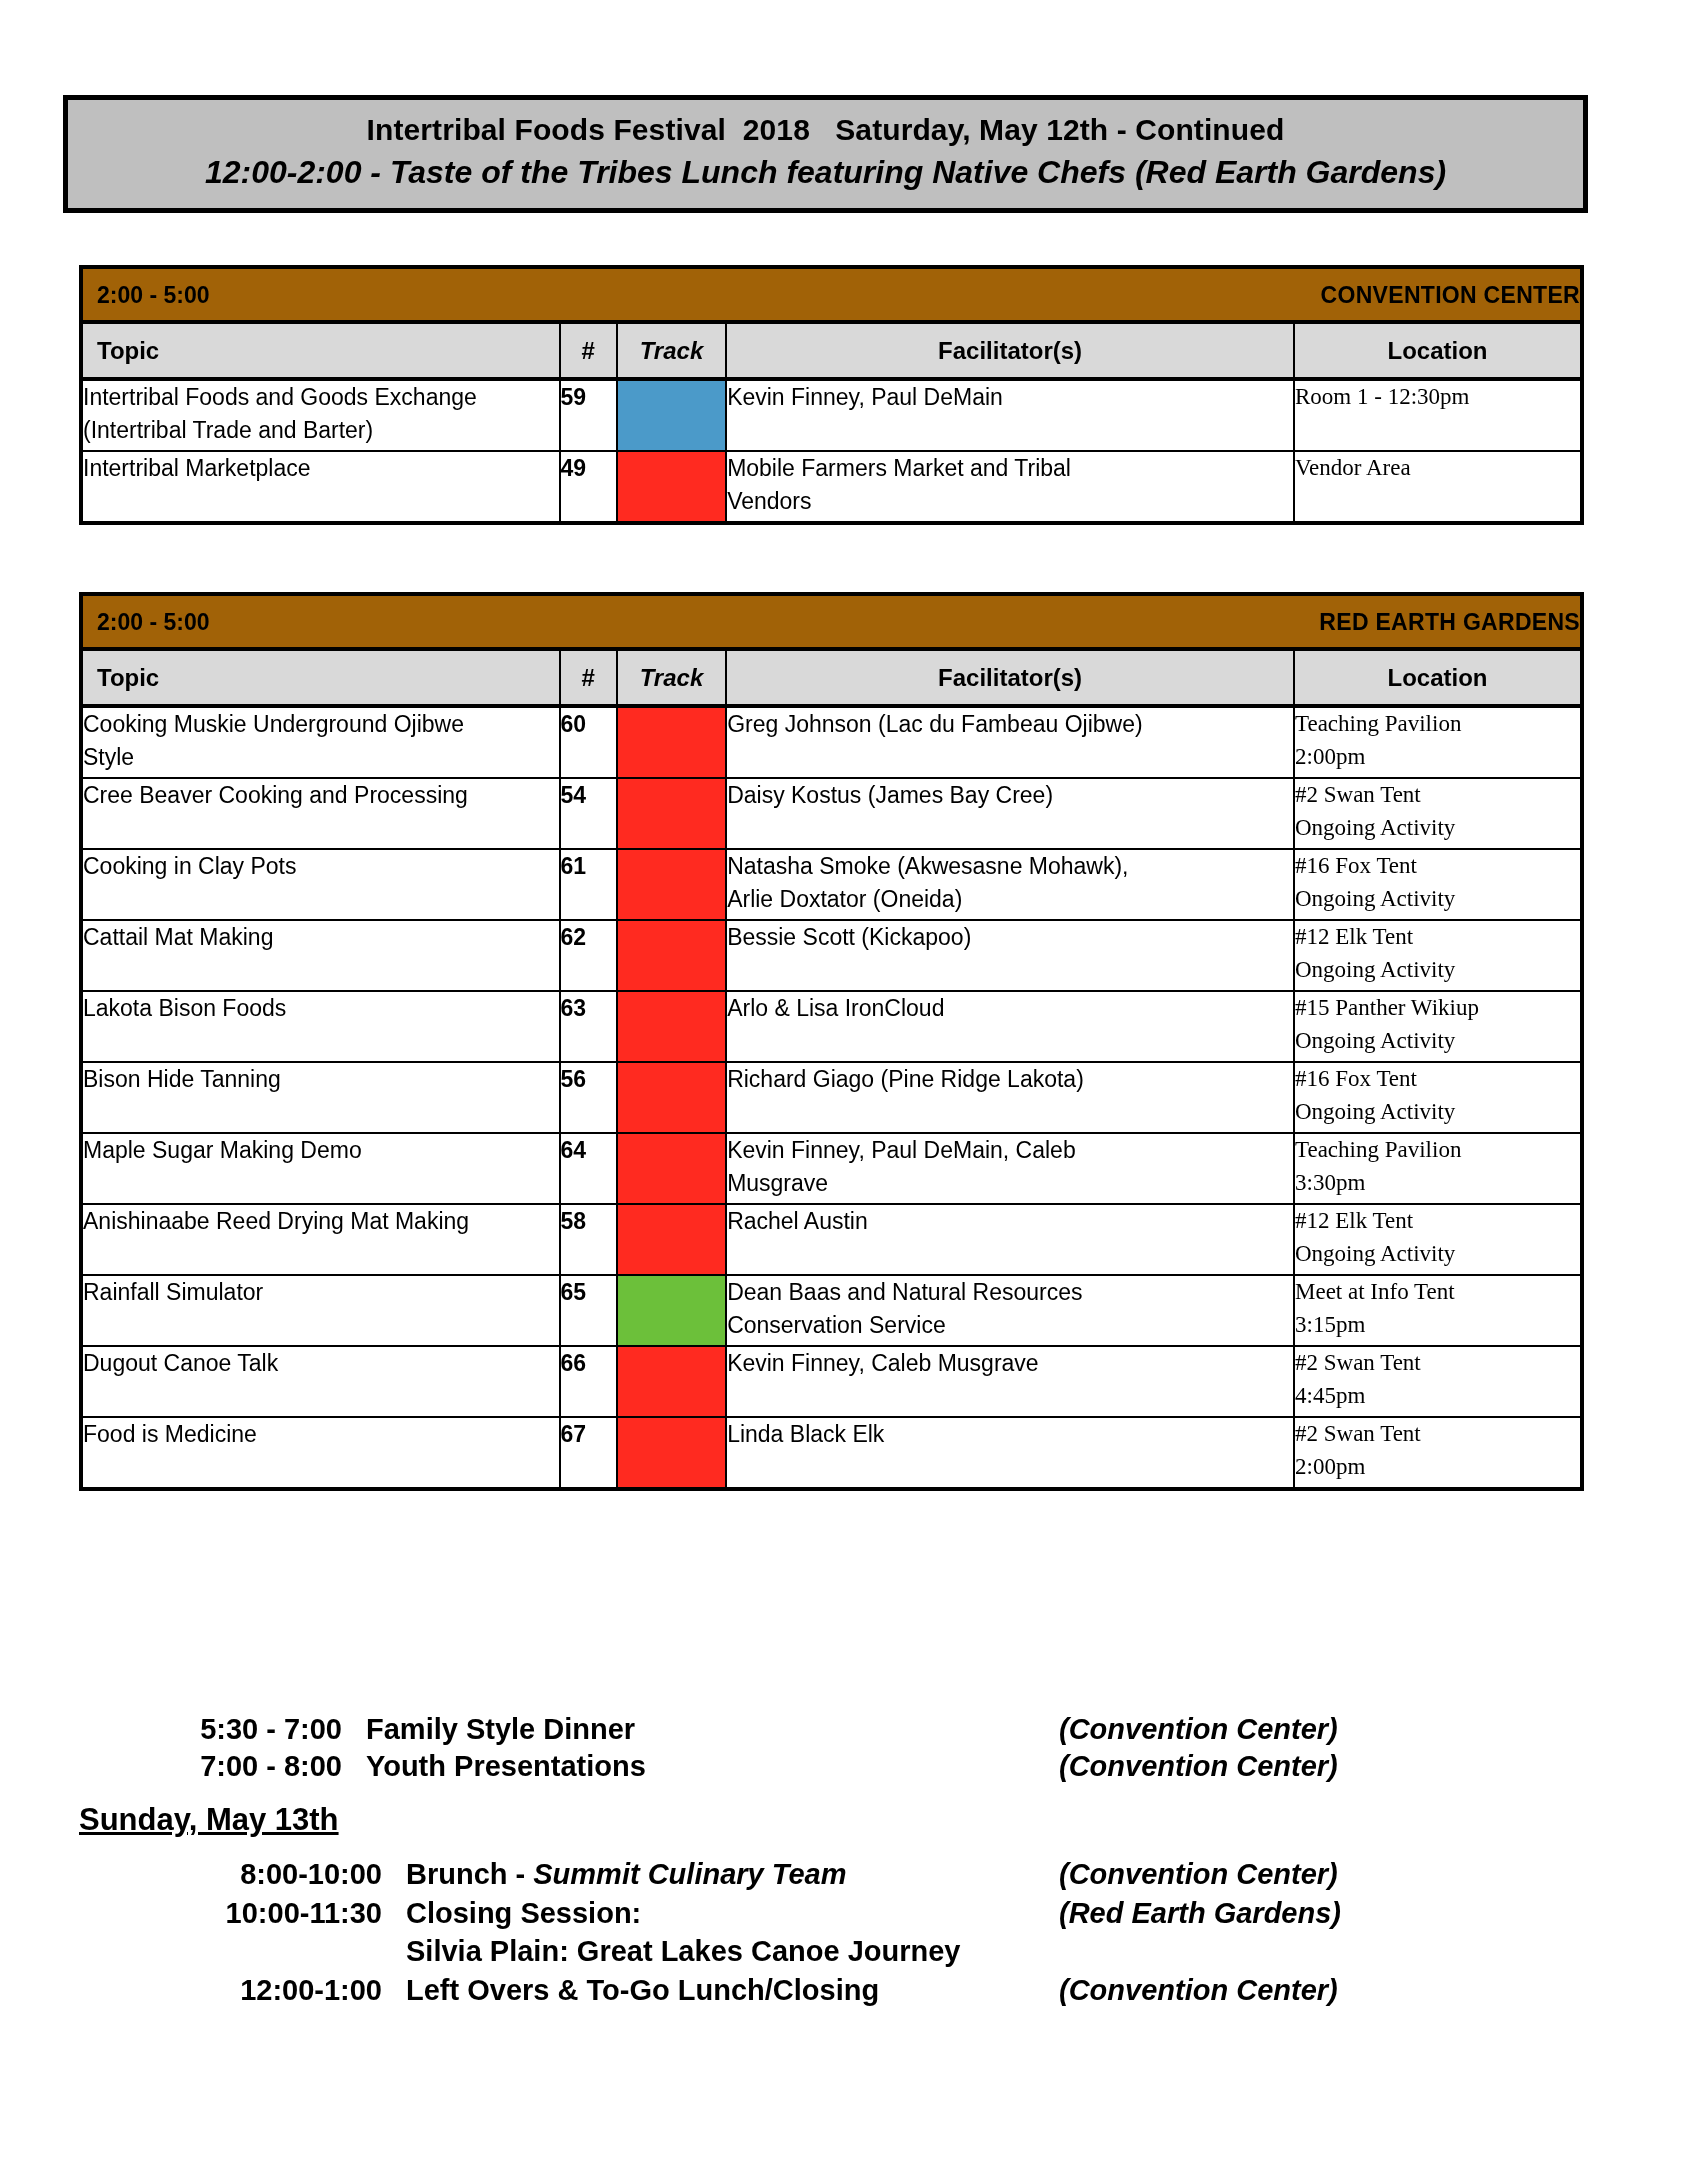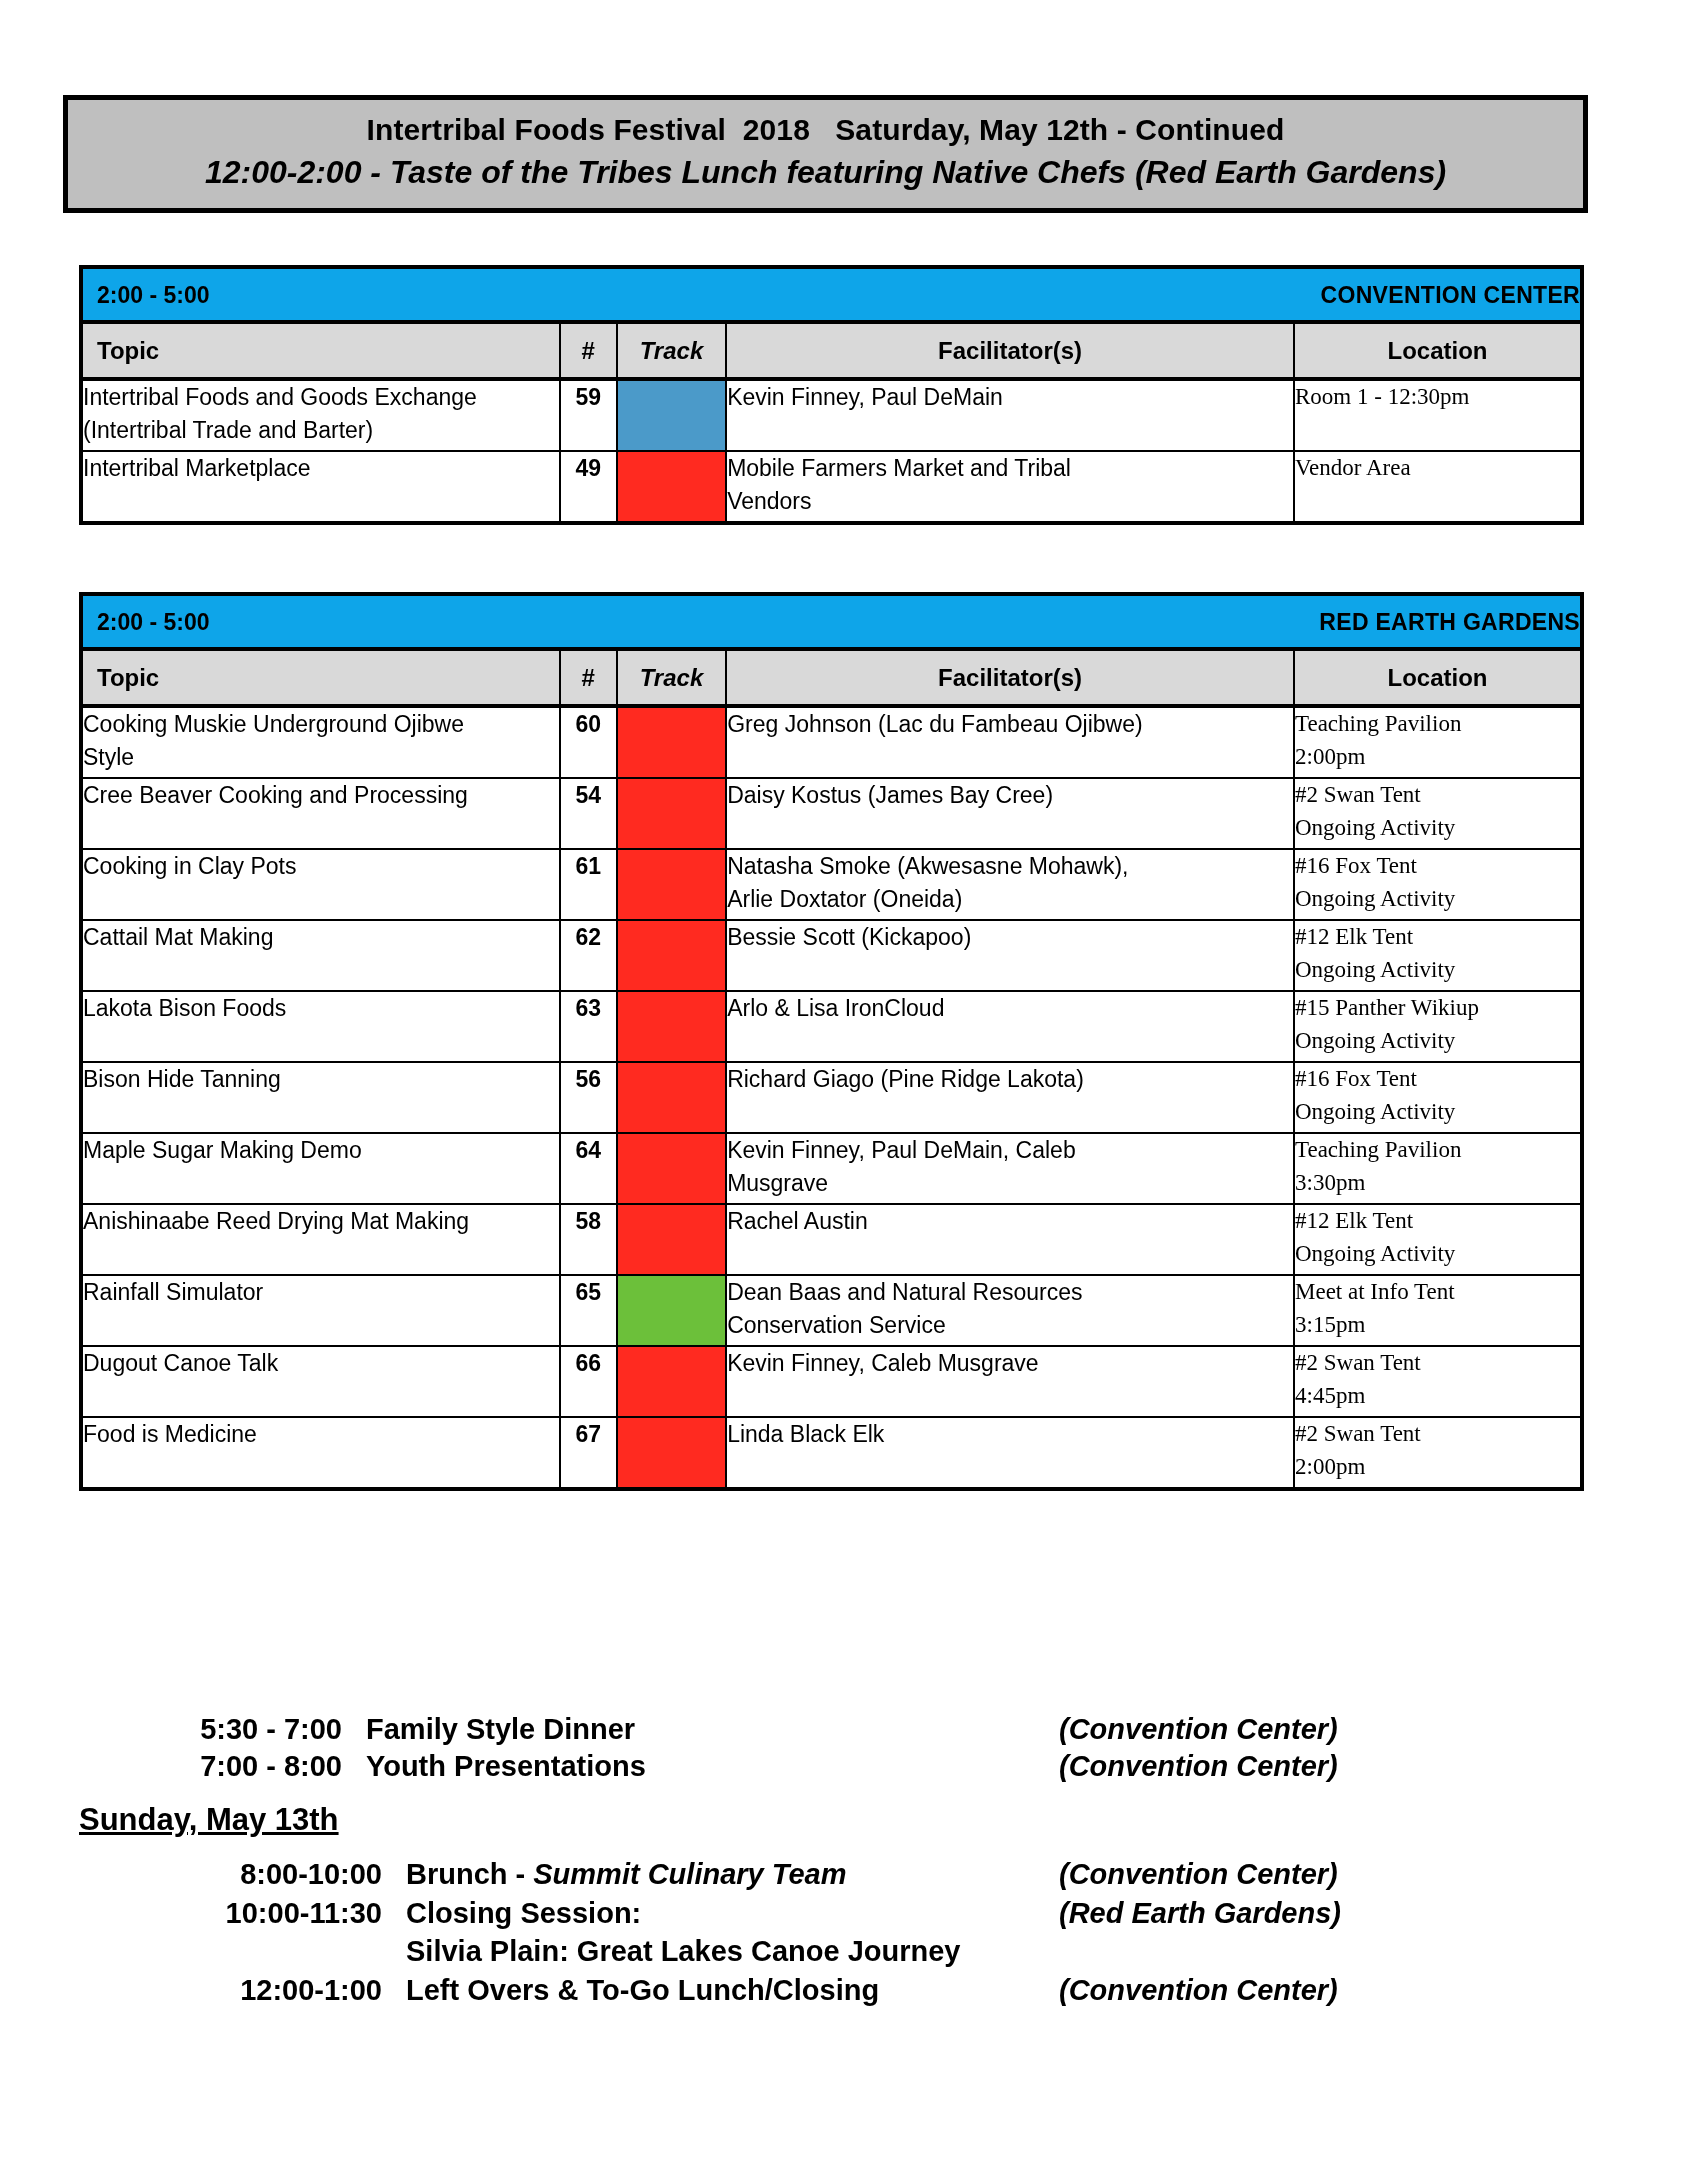--- a/index.html
+++ b/index.html
@@ -61,21 +61,21 @@
     border: 4px solid #000000;
   }
   .sched-table td, .sched-table th {
     border: 2.5px solid #000000;
     padding: 0;
     vertical-align: top;
   }
 
   
   .band-cell {
-    background: #0ea5e9;
+    background: #a16207;
     height: 51px;
     position: relative;
     border-bottom: 4px solid #000000 !important;
   }
   .band-inner {
     position: relative;
     height: 51px;
   }
   .band-time {
     position: absolute;
@@ -116,21 +116,21 @@
   .row-cell {
     background: #ffffff;
     font-size: 23px;
     line-height: 1.42;
   }
   .c-topic {
     padding: 13px 10px 13px 14px;
     text-align: left;
   }
   .c-num {
-    text-align: center;
+    text-align: left;
     font-weight: bold;
     padding: 13px 2px 13px 2px;
   }
   .c-track {
     padding: 0;
   }
   .track-swatch {
     width: 100%;
     height: 100%;
     min-height: 69px;

